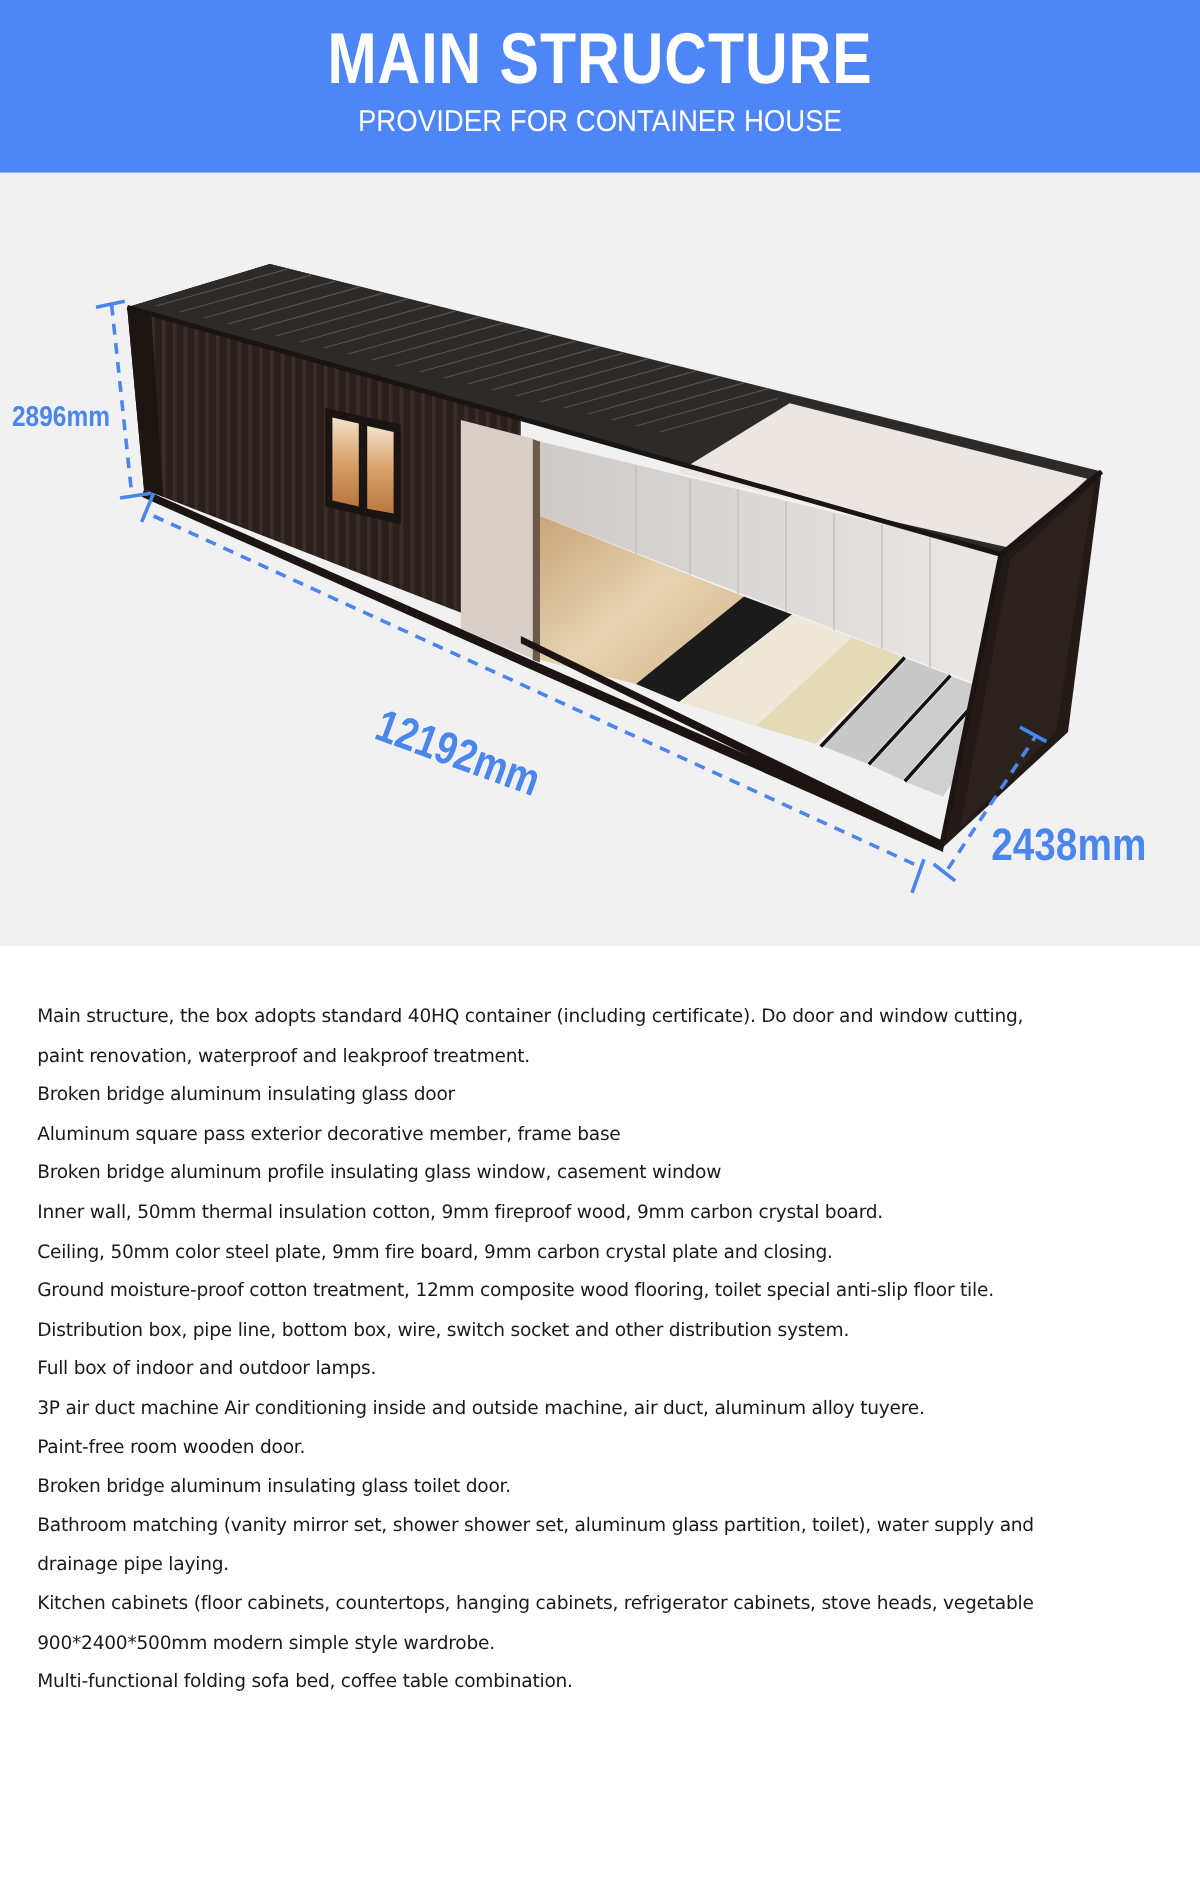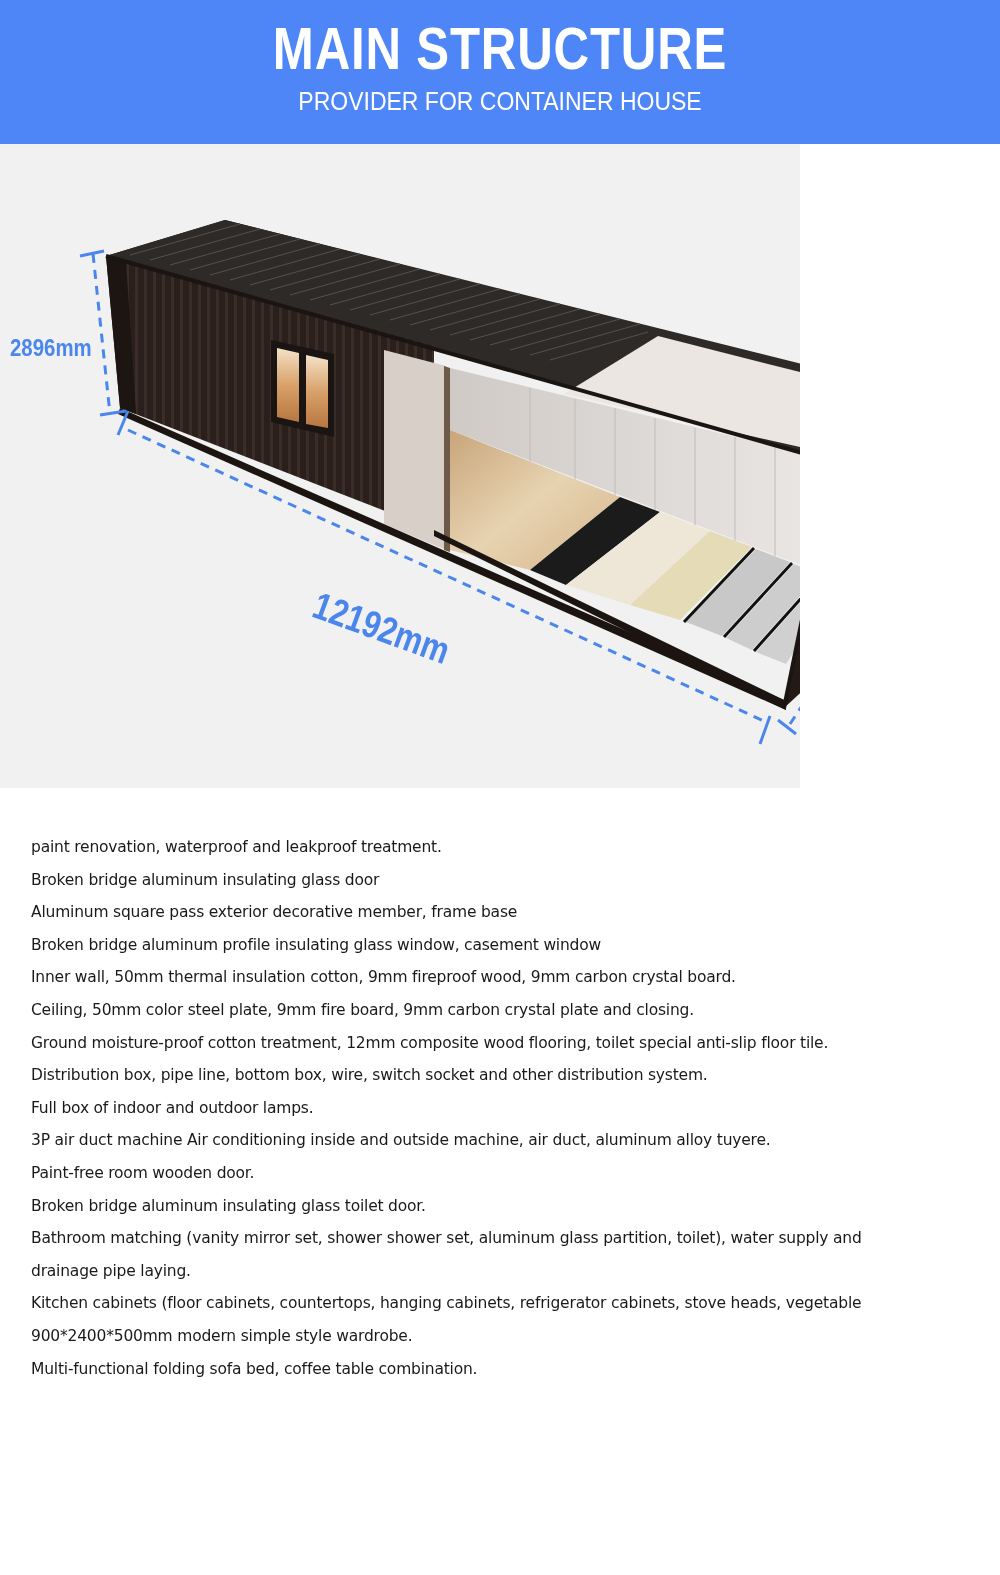--- a/index.html
+++ b/index.html
@@ -17,21 +17,21 @@
       transform: scaleX(0.82); transform-origin: center;
     }
     .header .subtitle {
       position: absolute; left: 0; right: 0; top: 86px;
       font-family: "Liberation Sans", sans-serif;
       font-size: 25px; line-height: 30px;
       transform: scaleX(0.92); transform-origin: center;
     }
 
     .hero {
-      width: 800px; height: 644px; background: #f1f1f2; position: relative; overflow: hidden;
+      width: 1000px; height: 644px; background: #f1f1f2; position: relative; overflow: hidden;
     }
     .hero svg { position: absolute; left: 0; top: 0; }
     .dim-label {
       position: absolute; color: #4a86ec; font-family: "Liberation Sans", sans-serif;
       font-weight: bold; white-space: nowrap;
     }
     .dim-height { left: 10px; top: 190px; font-size: 24px; transform: scaleX(0.85); transform-origin: left; }
     .dim-length { left: 322px; top: 440px; font-size: 38px; transform: rotate(20deg) scaleX(0.82); transform-origin: left top; }
     .dim-width { left: 826px; top: 540px; font-size: 38px; transform: scaleX(0.85); transform-origin: left; }
 
@@ -164,20 +164,21 @@
       <line x1="850" y1="596" x2="872" y2="608"></line>
     </g>
   </svg>
 
   <div class="dim-label dim-height">2896mm</div>
   <div class="dim-label dim-length">12192mm</div>
   <div class="dim-label dim-width">2438mm</div>
 </div>
 
 <div class="specs">
+  <div class="spec-line">Main structure, the box adopts standard 40HQ container (including certificate). Do door and window cutting,</div>
   <div class="spec-line">paint renovation, waterproof and leakproof treatment.</div>
   <div class="spec-line">Broken bridge aluminum insulating glass door</div>
   <div class="spec-line">Aluminum square pass exterior decorative member, frame base</div>
   <div class="spec-line">Broken bridge aluminum profile insulating glass window, casement window</div>
   <div class="spec-line">Inner wall, 50mm thermal insulation cotton, 9mm fireproof wood, 9mm carbon crystal board.</div>
   <div class="spec-line">Ceiling, 50mm color steel plate, 9mm fire board, 9mm carbon crystal plate and closing.</div>
   <div class="spec-line">Ground moisture-proof cotton treatment, 12mm composite wood flooring, toilet special anti-slip floor tile.</div>
   <div class="spec-line">Distribution box, pipe line, bottom box, wire, switch socket and other distribution system.</div>
   <div class="spec-line">Full box of indoor and outdoor lamps.</div>
   <div class="spec-line">3P air duct machine Air conditioning inside and outside machine, air duct, aluminum alloy tuyere.</div>

